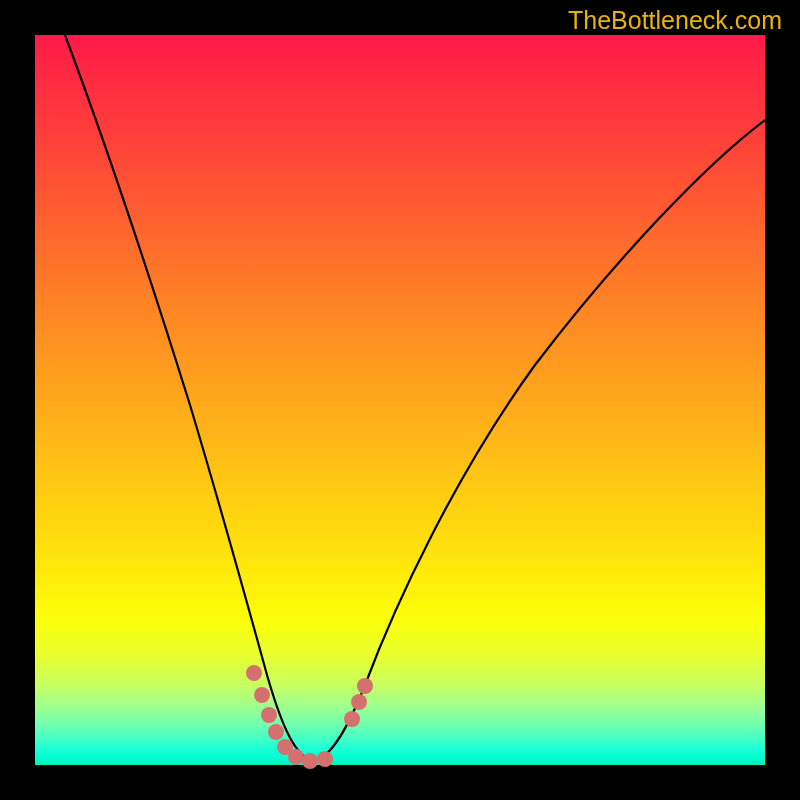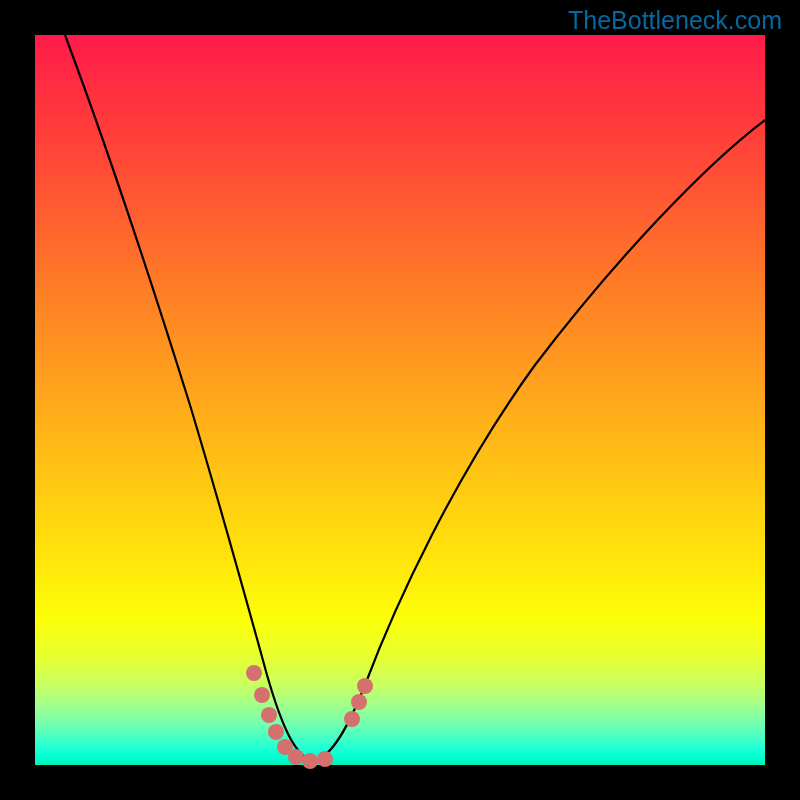--- a/index.html
+++ b/index.html
@@ -8,21 +8,21 @@
     height: 800px;
     background: #000;
     position: relative;
     overflow: hidden;
     font-family: Arial, sans-serif;
   }
   .watermark {
     position: absolute;
     top: 6px;
     right: 18px;
-    color: #0369a1;
+    color: #eab308;
     font-size: 25px;
     font-weight: 500;
     z-index: 10;
   }
   .plot-area {
     position: absolute;
     left: 35px;
     top: 35px;
     width: 730px;
     height: 730px;

